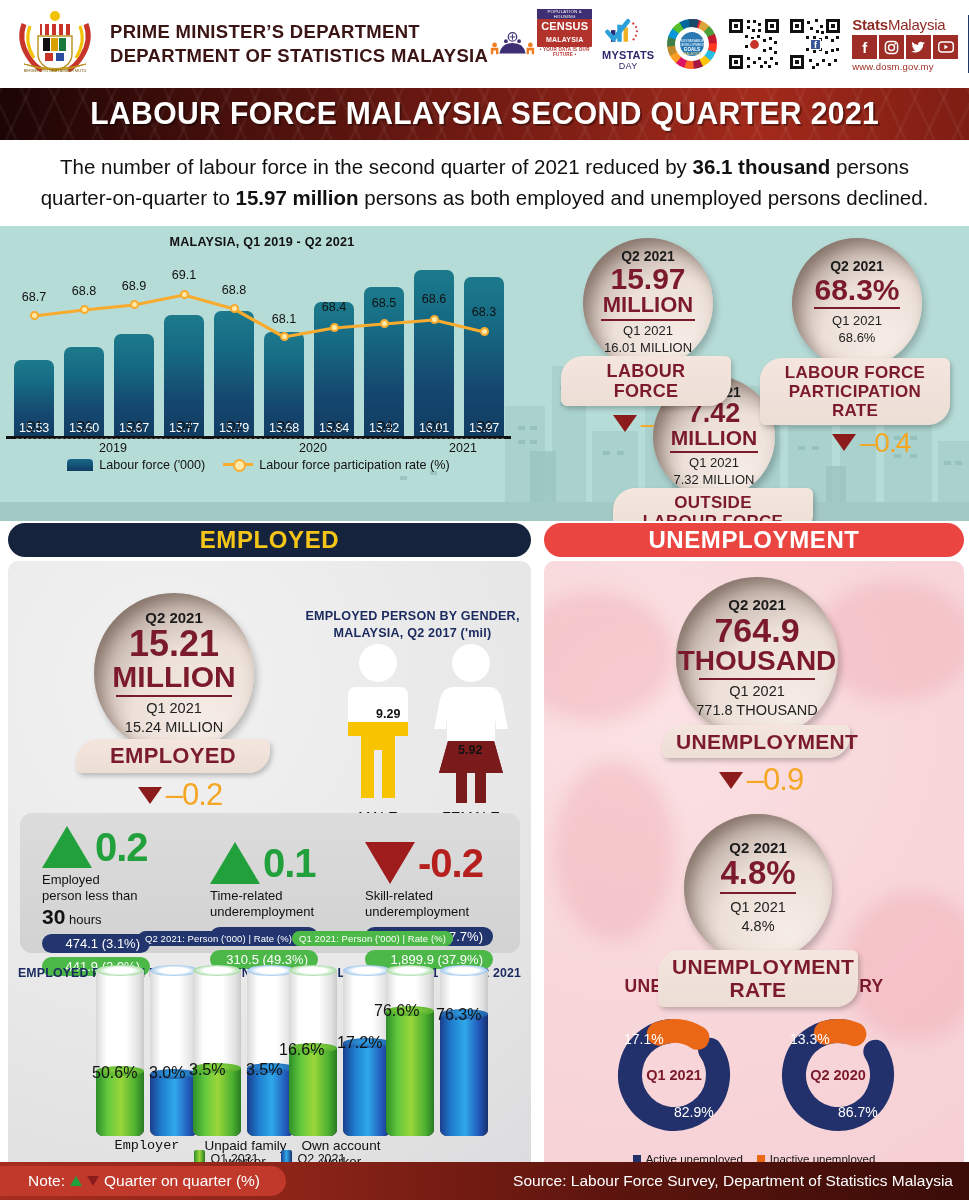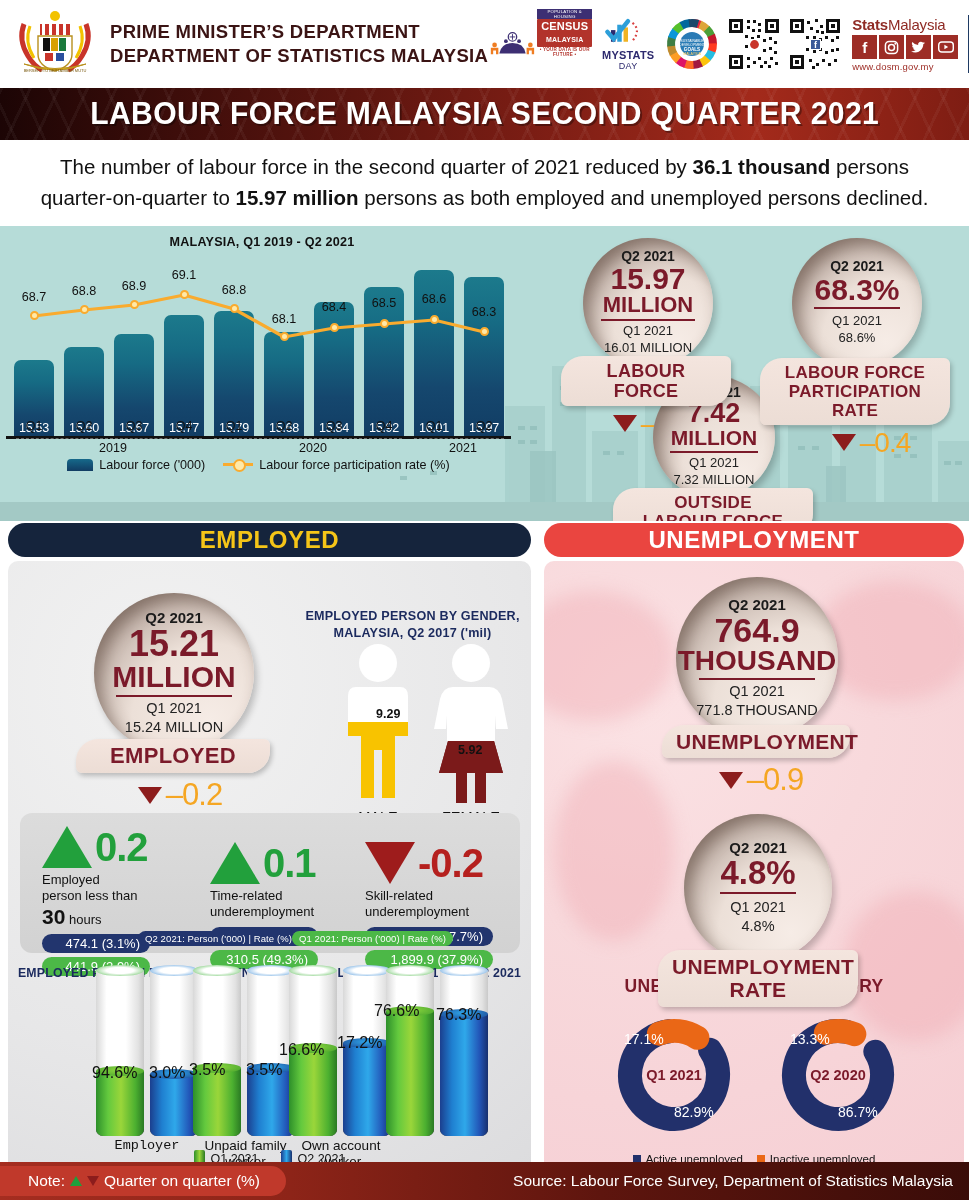--- a/index.html
+++ b/index.html
@@ -821,21 +821,21 @@
     <div style="position:absolute;left:0;top:425px;width:523px;height:150px;">
 
       <div class="cyl" style="left:88px;top:0;height:150px;">
         <div class="cyl-tube">
             <div class="cyl-cap" style="background:radial-gradient(ellipse at 50% 50%, #ffffff 40%, #4cb847 100%);"></div>
           </div>
         <div class="cyl-base"></div>
         <div class="cyl-fill" style="height:65px;background:linear-gradient(90deg,#2d8f2a 0%,#63c93e 25%,#9ad63a 52%,#4cb030 82%,#2a7a23 100%);">
           <div class="cyl-fill-top" style="background:radial-gradient(ellipse at 50% 40%, #8fd93f 0%, #3f9e2c 100%);"></div>
         </div>
-        <div class="cyl-val" style="left:-4px; top:78px;">94.6%</div>
+        <div class="cyl-val" style="left:-4px; top:78px;">50.6%</div>
       </div>
       <div class="cyl" style="left:142px;top:0;height:150px;">
         <div class="cyl-tube">
             <div class="cyl-cap" style="background:radial-gradient(ellipse at 50% 50%, #ffffff 40%, #3f8fd8 100%);"></div>
           </div>
         <div class="cyl-base"></div>
         <div class="cyl-fill" style="height:62px;background:linear-gradient(90deg,#1b3f8f 0%,#1f7fd0 25%,#2fa8ea 52%,#2256b8 82%,#18306e 100%);">
           <div class="cyl-fill-top" style="background:radial-gradient(ellipse at 50% 40%, #2fa8ea 0%, #1b3f8f 100%);"></div>
         </div>
         <div class="cyl-val" style="left:-1px; top:78px;">3.0%</div>

